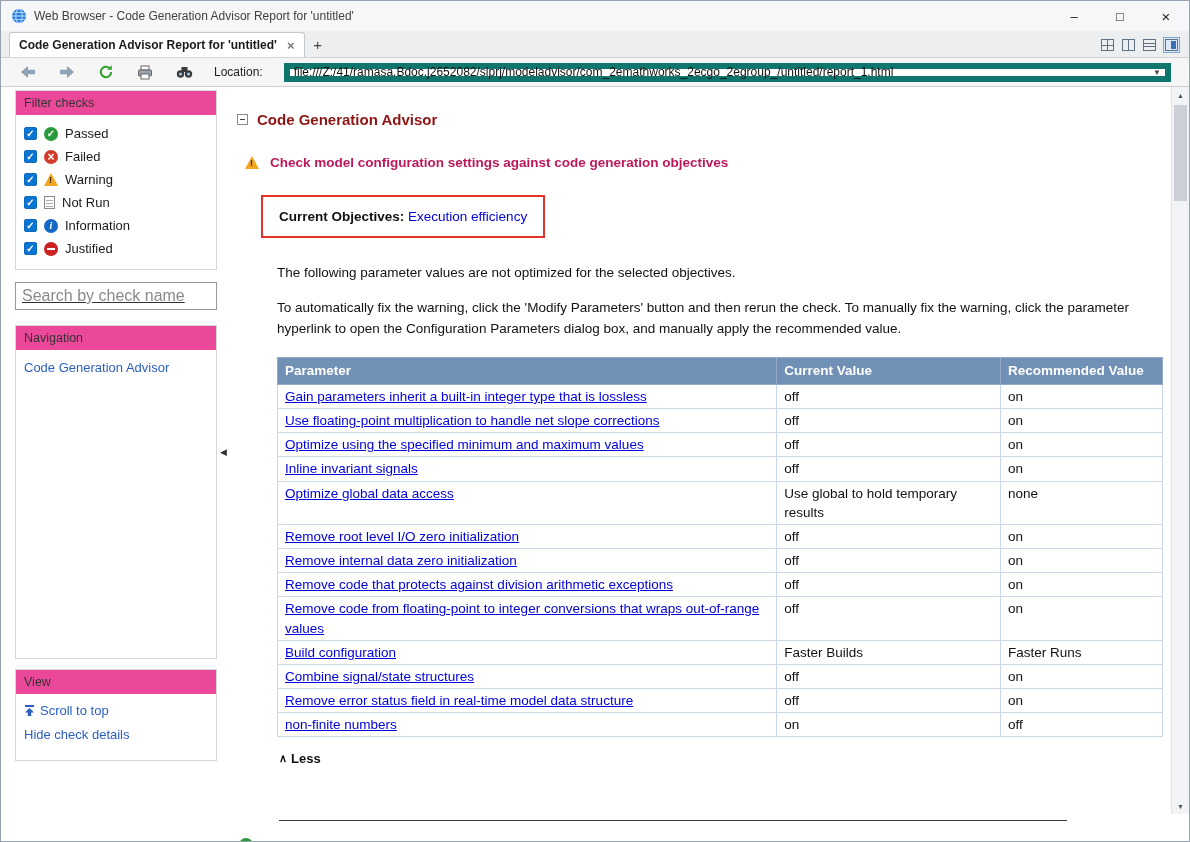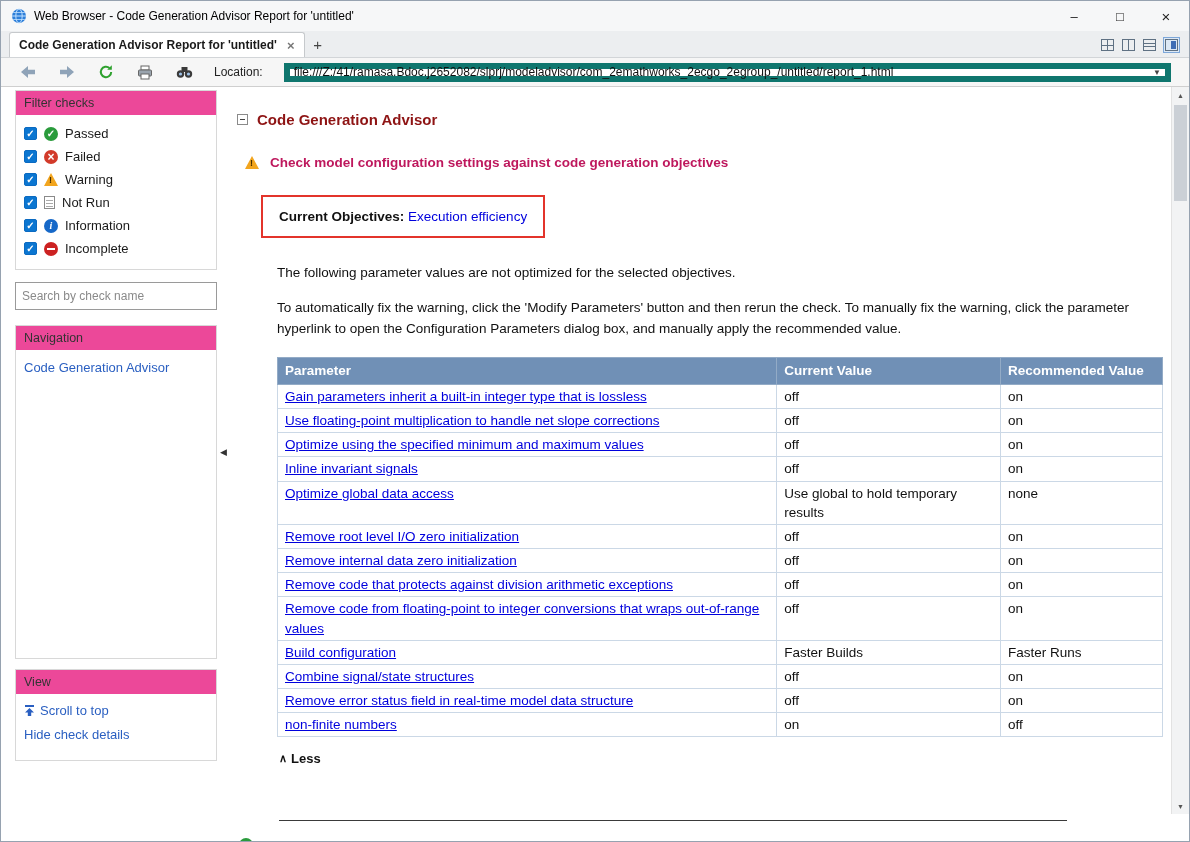--- a/index.html
+++ b/index.html
@@ -12,21 +12,21 @@
   .window {
     width:1190px; height:842px;
     border:1px solid #96a2b0;
     display:flex; flex-direction:column;
     background:#fff;
   }
 
   
   .titlebar { flex:0 0 30px; background:#f6f7f8; display:flex; align-items:center; }
   .tb-icon { margin:0 7px 0 10px; width:16px; height:16px; }
-  .tb-title { font-size:12px; color:#000000; }
+  .tb-title { font-size:12px; color:#404040; }
   .tb-controls { margin-left:auto; display:flex; height:100%; }
   .tb-btn { width:46px; display:flex; align-items:center; justify-content:center;
             font-size:13px; color:#222; cursor:default; }
 
   
   .tabbar { flex:0 0 27px; background:#eceef0; border-bottom:1px solid #d2d5d8;
             display:flex; align-items:flex-end; padding-left:8px; }
   .tab { height:25px; background:#fff; border:1px solid #c6c9cc; border-bottom:none;
          border-radius:3px 3px 0 0; display:flex; align-items:center; gap:10px;
          padding:0 9px; font-size:12px; color:#1a1a1a;font-weight:bold; }
@@ -81,22 +81,22 @@
               border-left:7px solid transparent; border-right:7px solid transparent;
               border-bottom:13px solid #f2a51e; }
   .warn-tri::after { content:"!"; position:absolute; left:-2px; top:2px; width:4px;
                      font:bold 9px/11px "Liberation Sans",sans-serif; color:#4a2f00; }
   .doc { width:11px; height:13px; background:#fff; border:1px solid #8a8a8a; flex:0 0 11px;
          background-image:
            linear-gradient(#aaa,#aaa), linear-gradient(#aaa,#aaa), linear-gradient(#aaa,#aaa);
          background-size:7px 1px,7px 1px,7px 1px;
          background-position:1px 3px,1px 6px,1px 9px;
          background-repeat:no-repeat; }
-  .search { width:100%; height:20px; border:1px solid #9a9a9a; font-size:12px; padding:13px 6px;
-            margin:2px 0 15px 0; font-family:"Liberation Sans",sans-serif; color:#333; }
+  .search { width:100%; height:20px; border:1px solid #9a9a9a; font-size:16px; padding:13px 6px;
+            margin:2px 0 15px 0; font-family:"Liberation Sans",sans-serif; color:#333;text-decoration:underline; }
   .search::placeholder { color:#8a8a8a; }
   .nav-body { height:308px; padding:8px; }
   .side-link { color:#2a5fc1; font-size:13px; text-decoration:none; cursor:pointer; display:inline-block; }
   .view-body { height:66px; padding:9px 8px; display:flex; flex-direction:column; gap:9px; }
   .vlink { display:flex; align-items:center; gap:5px; }
   .collapse-handle { position:absolute; left:219px; top:360px; font-size:9px; color:#333; cursor:pointer; }
 
   
   .sec-row { display:flex; align-items:center; gap:9px; margin:0 0 27px 10px; }
   .minusbox { width:11px; height:11px; border:1px solid #8a8a8a; position:relative; background:#fff; flex:0 0 11px; }
@@ -236,21 +236,21 @@
             <span>Not Run</span>
           </div>
           <div class="f-row">
             <span class="cb"></span>
             <span class="st info"></span>
             <span>Information</span>
           </div>
           <div class="f-row">
             <span class="cb"></span>
             <span class="st incomplete"></span>
-            <span>Incomplete</span>
+            <span>Justified</span>
           </div>
         </div>
       </div>
 
       <input class="search" type="text" placeholder="Search by check name" style="">
 
       <div class="panel">
         <div class="panel-h">Navigation</div>
         <div class="nav-body">
           <a class="side-link">Code Generation Advisor</a>

